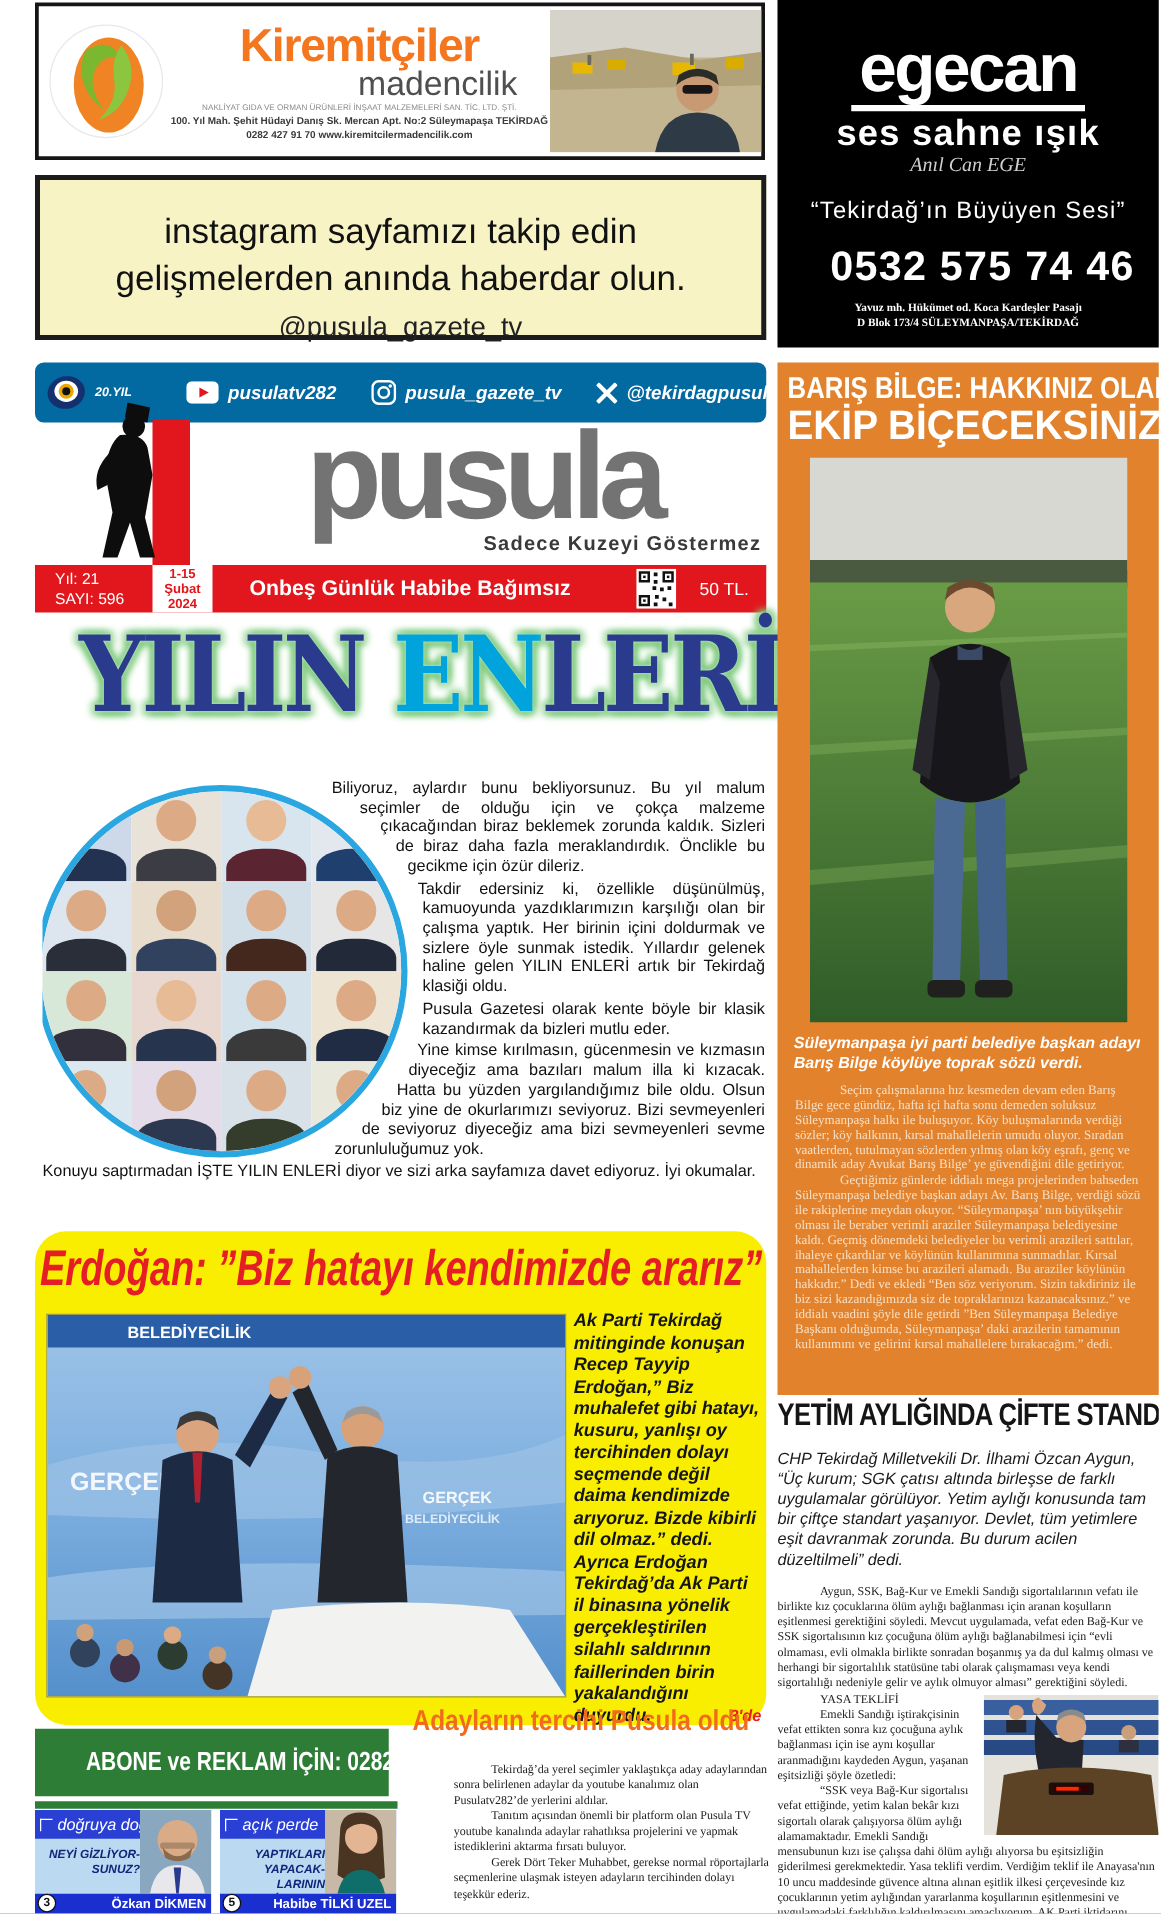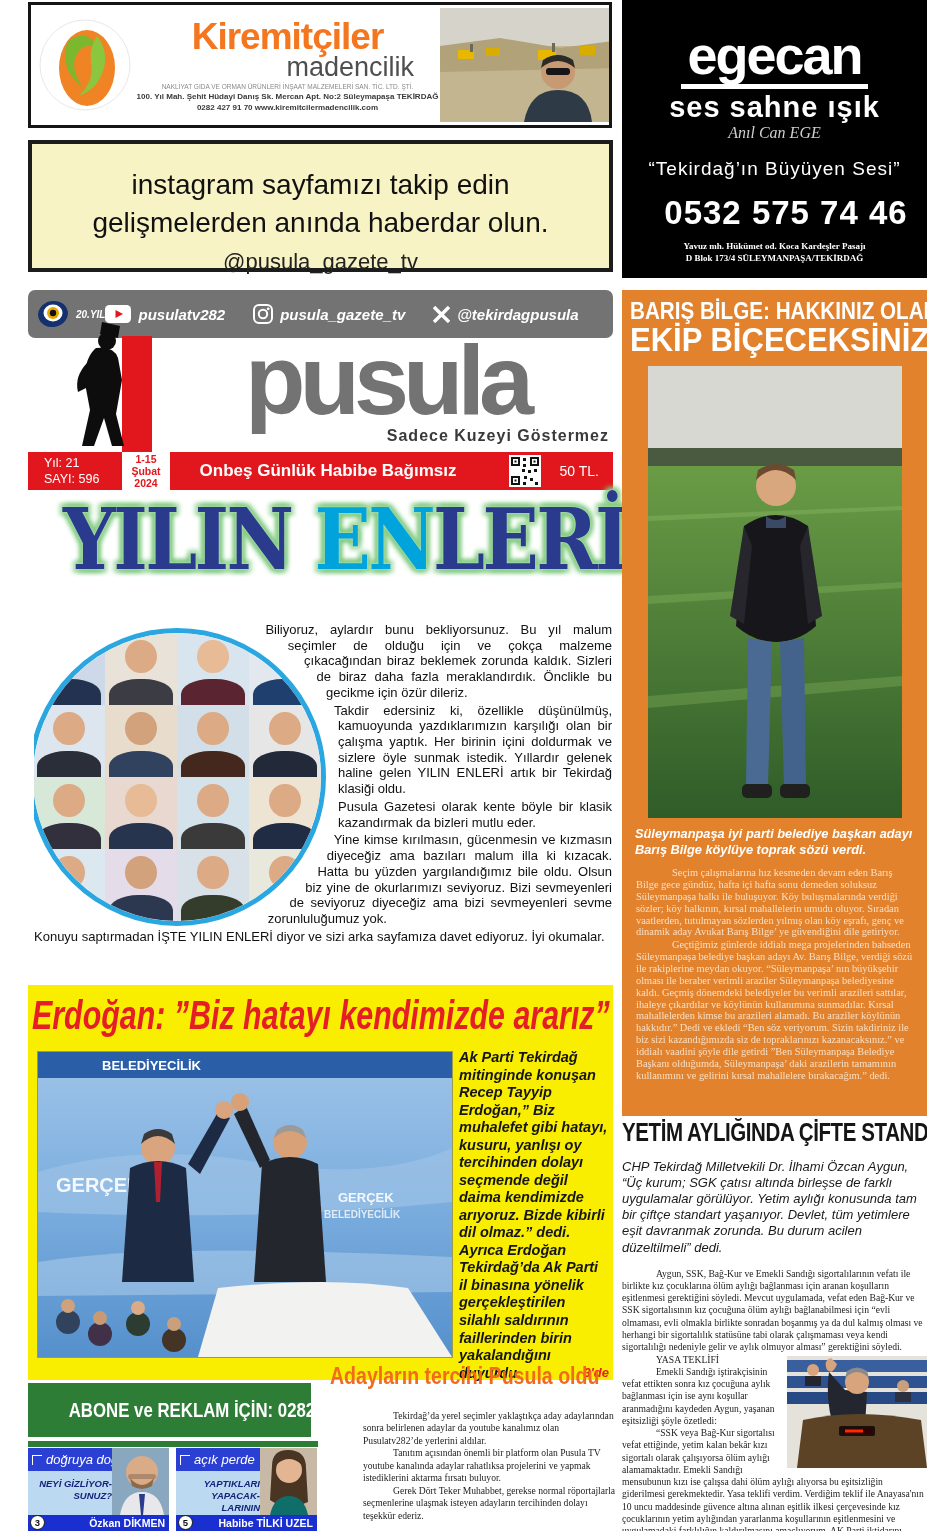--- a/index.html
+++ b/index.html
@@ -30,22 +30,22 @@
   .eg-addr{font-size:9px;font-weight:bold;font-family:"Liberation Serif",serif;margin-top:8px;line-height:1.35;}
 
   
   .instabox{left:28px;top:140px;width:577px;height:124px;background:#f7f3c5;border:4px solid #1c1c1c;
             text-align:center;color:#111;}
   .ib-l{font-size:28px;margin-top:22px;line-height:1.35;}
   .ib-h{font-size:22px;margin-top:7px;color:#222;}
 
   
   .masthead{left:28px;top:290px;width:585px;height:200px;}
-  .social-bar{position:absolute;left:0;top:0;width:585px;height:48px;background:#737373;border-radius:7px;
-              display:flex;align-items:center;color:#fff;}
+  .social-bar{position:absolute;left:0;top:0;width:585px;height:48px;background:#0369a1;border-radius:7px;
+              display:flex;align-items:center;color:#fff;gap:44px;}
   .eye-wrap{display:flex;align-items:center;margin-left:8px;}
   .yil20{font-size:10px;font-weight:bold;font-style:italic;margin-left:2px;color:#fff;}
   .handles{margin-left:auto;display:flex;align-items:center;gap:7px;padding-right:66px;
            font-style:italic;font-size:15px;font-weight:bold;}
   .handles .gap{width:14px;}
   .red-col{position:absolute;left:94px;top:46px;width:30px;height:118px;background:#e2171d;}
   .silhouette{position:absolute;left:16px;top:28px;}
   .pusula-logo{position:absolute;left:132px;top:40px;width:453px;text-align:center;
                font-size:99px;font-weight:bold;color:#737373;letter-spacing:-6px;line-height:1;}
   .tagline{position:absolute;right:4px;top:137px;font-size:16px;font-weight:bold;color:#3a3a3a;letter-spacing:1px;}
@@ -95,21 +95,21 @@
 
   
   .yetim{left:622px;top:1118px;width:305px;height:413px;overflow:hidden;color:#111;}
   .y-head{font-size:25px;font-weight:bold;letter-spacing:-0.5px;transform:scaleX(0.82);color:#151515;}
   .y-intro{font-size:13px;font-style:italic;line-height:1.24;margin-top:12px;color:#1a1a1a;}
   .y-bodywrap{margin-top:12px;font-family:"Liberation Serif",serif;font-size:9.6px;line-height:1.28;color:#222;}
   .y-bodywrap p{margin:0;text-indent:34px;}
   .y-photo{float:right;width:140px;height:112px;margin:2px 0 2px 6px;}
 
   
-  .erdogan{left:28px;top:985px;width:585px;height:395px;background:#f9ee00;}
+  .erdogan{left:28px;top:985px;width:585px;height:395px;background:#f9ee00;border-radius:25px;}
   .e-head{padding:8px 4px 0;color:#e51d25;font-weight:bold;font-style:italic;font-size:40px;}
   .e-head .cond{transform:scaleX(0.76);}
   .e-photo{position:absolute;left:9px;top:66px;width:414px;height:305px;border:1px solid #9a9a50;}
   .e-col{position:absolute;left:431px;top:64px;width:150px;font-size:14.5px;font-weight:bold;font-style:italic;
          line-height:1.21;color:#141414;}
   .e-ref{color:#e51d25;float:right;font-size:13px;}
 
   
   .abone{left:28px;top:1383px;width:283px;height:54px;background:#2e7d36;color:#fff;text-align:center;}
   .abone .cond{transform:scaleX(0.8);font-size:21px;font-weight:bold;line-height:54px;transform-origin:50% 50%;}

